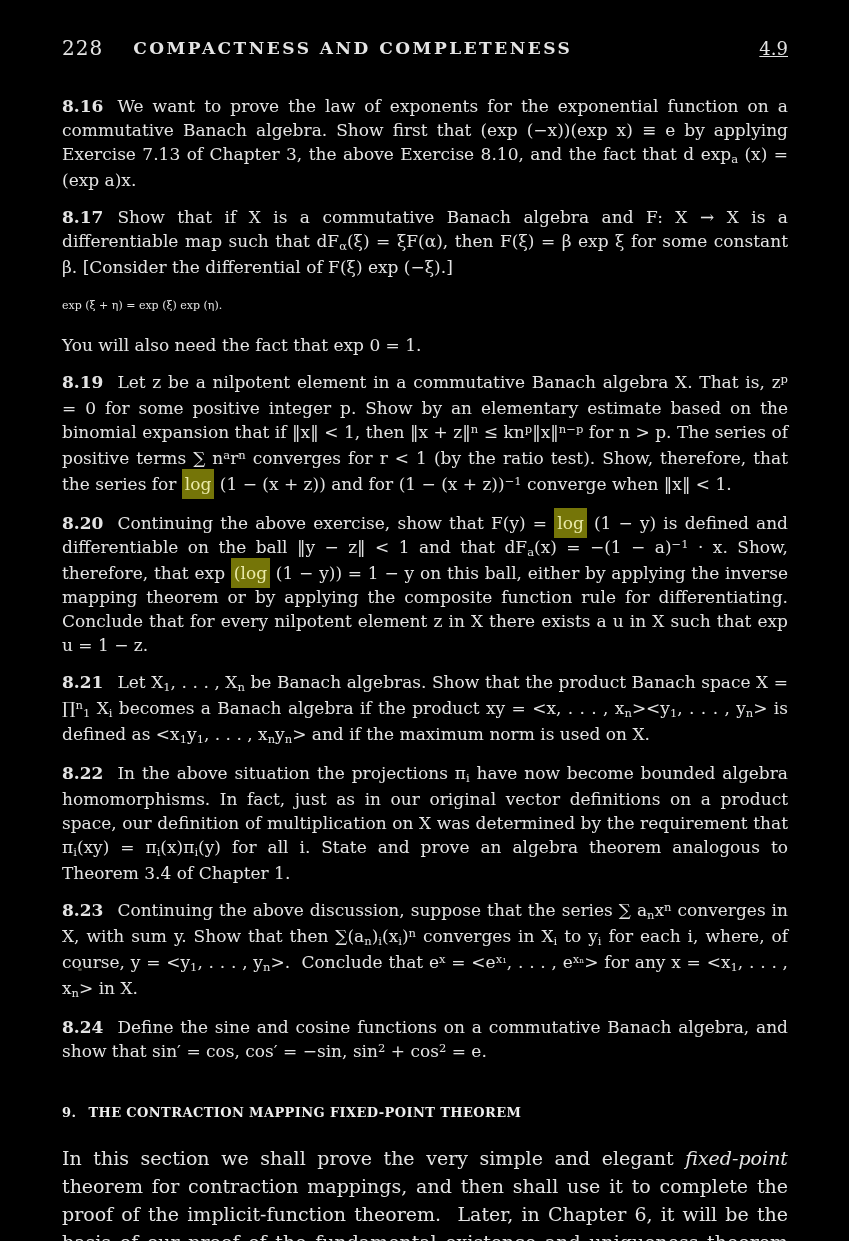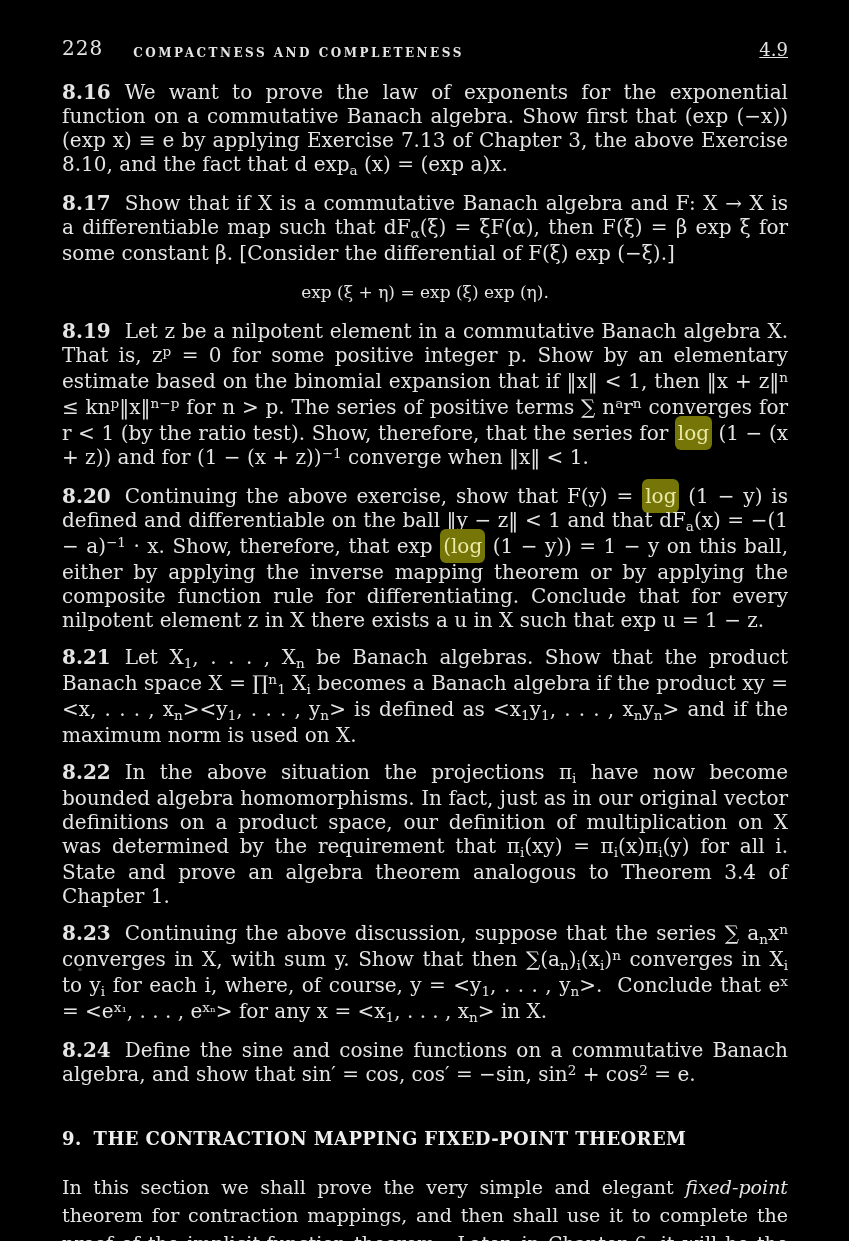--- a/index.html
+++ b/index.html
@@ -12,50 +12,50 @@
     overflow:hidden;
   }
   .page{
     box-sizing:border-box;
     width:849px;height:1241px;
     padding:36px 61px 0 62px;
     position:relative;
   }
   
   .page-header{
-    display:flex;align-items:flex-end;
-    margin-bottom:20px;
+    display:flex;align-items:center;
+    margin-bottom:34px;
   }
   .pagenum{font-size:20px;letter-spacing:1px;}
-  .runhead{font-size:12px;font-weight:bold;letter-spacing:2.5px;margin-left:30px;flex:1;}
+  .runhead{font-size:17px;font-weight:bold;letter-spacing:2.5px;margin-left:30px;flex:1;}
   .secref{font-size:18px;text-decoration:underline;}
   
   .exercise{margin:0 0 13px 0;}
   .para{
     margin:0;
-    font-size:20px;line-height:24px;
+    font-size:17px;line-height:24px;
     text-align:justify;
     color:#e4e4e4;
   }
   .exnum{font-weight:bold;margin-right:14px;}
   .equation{
-    text-align:center;
-    font-size:17px;line-height:24px;
+    text-align:left;
+    font-size:11px;line-height:24px;
     margin:15px 0;
   }
   .seg{white-space:pre-wrap;}
-  .s-hl{background:var(--hl-bg,#757508);color:var(--hl-text,#eaeaa8);padding:5px 3px;border-radius:6px;}
+  .s-hl{background:var(--hl-bg,#757508);color:var(--hl-text,#eaeaa8);padding:5px 3px;}
   .s-b{font-weight:normal;}
   .s-i{font-style:italic;margin-top:11px;}
   .s-sup{font-size:68%;position:relative;top:-0.45em;}
   .s-sub{font-size:68%;position:relative;top:0.28em;}
   
   .section-heading{
     margin:40px 0 24px 0;
-    font-size:18px;font-weight:bold;
+    font-size:13px;font-weight:bold;
     letter-spacing:0.4px;
     color:#eeeeee;
   }
   .section-heading .hnum{margin-right:12px;}
   .body-para .para{
     font-size:19px;line-height:28px;
   }
   .speck{
     position:absolute;left:78px;top:968px;
     width:4px;height:3px;background:#4d4d44;border-radius:50%;
@@ -73,20 +73,21 @@
 
   <main>
       <div class="exercise">
         <p class="para"><b class="exnum">8.16</b><span class="seg">We want to prove the law of exponents for the exponential function on a commutative Banach algebra. Show first that (exp (−x))(exp x) ≡ e by applying Exercise 7.13 of Chapter 3, the above Exercise 8.10, and the fact that d exp</span><span class="seg s-sub">a</span><span class="seg"> (x) = (exp a)x.</span></p>
       </div>
       <div class="exercise">
         <p class="para"><b class="exnum">8.17</b><span class="seg">Show that if X is a commutative Banach algebra and F: X → X is a differentiable map such that dF</span><span class="seg s-sub">α</span><span class="seg">(ξ) = ξF(α), then F(ξ) = β exp ξ for some constant β. [Consider the differential of F(ξ) exp (−ξ).]</span></p>
       </div>
       <div class="exercise">
         <div class="equation"><span class="seg">exp (ξ + η) = exp (ξ) exp (η).</span></div>
+        <p class="para"><span class="seg">You will also need the fact that exp 0 = 1.</span></p>
       </div>
       <div class="exercise">
         <p class="para"><b class="exnum">8.19</b><span class="seg">Let z be a nilpotent element in a commutative Banach algebra X. That is, z</span><span class="seg s-sup">p</span><span class="seg"> = 0 for some positive integer p. Show by an elementary estimate based on the binomial expansion that if ‖x‖ &lt; 1, then ‖x + z‖</span><span class="seg s-sup">n</span><span class="seg"> ≤ kn</span><span class="seg s-sup">p</span><span class="seg">‖x‖</span><span class="seg s-sup">n−p</span><span class="seg"> for n &gt; p. The series of positive terms ∑ n</span><span class="seg s-sup">a</span><span class="seg">r</span><span class="seg s-sup">n</span><span class="seg"> converges for r &lt; 1 (by the ratio test). Show, therefore, that the series for </span><span class="seg s-hl">log</span><span class="seg"> (1 − (x + z)) and for (1 − (x + z))</span><span class="seg s-sup">−1</span><span class="seg"> converge when ‖x‖ &lt; 1.</span></p>
       </div>
       <div class="exercise">
         <p class="para"><b class="exnum">8.20</b><span class="seg">Continuing the above exercise, show that F(y) = </span><span class="seg s-hl">log</span><span class="seg"> (1 − y) is defined and differentiable on the ball ‖y − z‖ &lt; 1 and that dF</span><span class="seg s-sub">a</span><span class="seg">(x) = −(1 − a)</span><span class="seg s-sup">−1</span><span class="seg"> · x. Show, therefore, that exp </span><span class="seg s-hl">(log</span><span class="seg"> (1 − y)) = 1 − y on this ball, either by applying the inverse mapping theorem or by applying the composite function rule for differentiating. Conclude that for every nilpotent element z in X there exists a u in X such that exp u = 1 − z.</span></p>
       </div>
       <div class="exercise">
         <p class="para"><b class="exnum">8.21</b><span class="seg">Let X</span><span class="seg s-sub">1</span><span class="seg">, . . . , X</span><span class="seg s-sub">n</span><span class="seg"> be Banach algebras. Show that the product Banach space X = ∏</span><span class="seg s-sup">n</span><span class="seg s-sub">1</span><span class="seg"> X</span><span class="seg s-sub">i</span><span class="seg"> becomes a Banach algebra if the product </span><span class="seg s-b">xy</span><span class="seg"> = &lt;x, . . . , x</span><span class="seg s-sub">n</span><span class="seg">&gt;&lt;y</span><span class="seg s-sub">1</span><span class="seg">, . . . , y</span><span class="seg s-sub">n</span><span class="seg">&gt; is defined as &lt;x</span><span class="seg s-sub">1</span><span class="seg">y</span><span class="seg s-sub">1</span><span class="seg">, . . . , x</span><span class="seg s-sub">n</span><span class="seg">y</span><span class="seg s-sub">n</span><span class="seg">&gt; and if the maximum norm is used on X.</span></p>
       </div>

